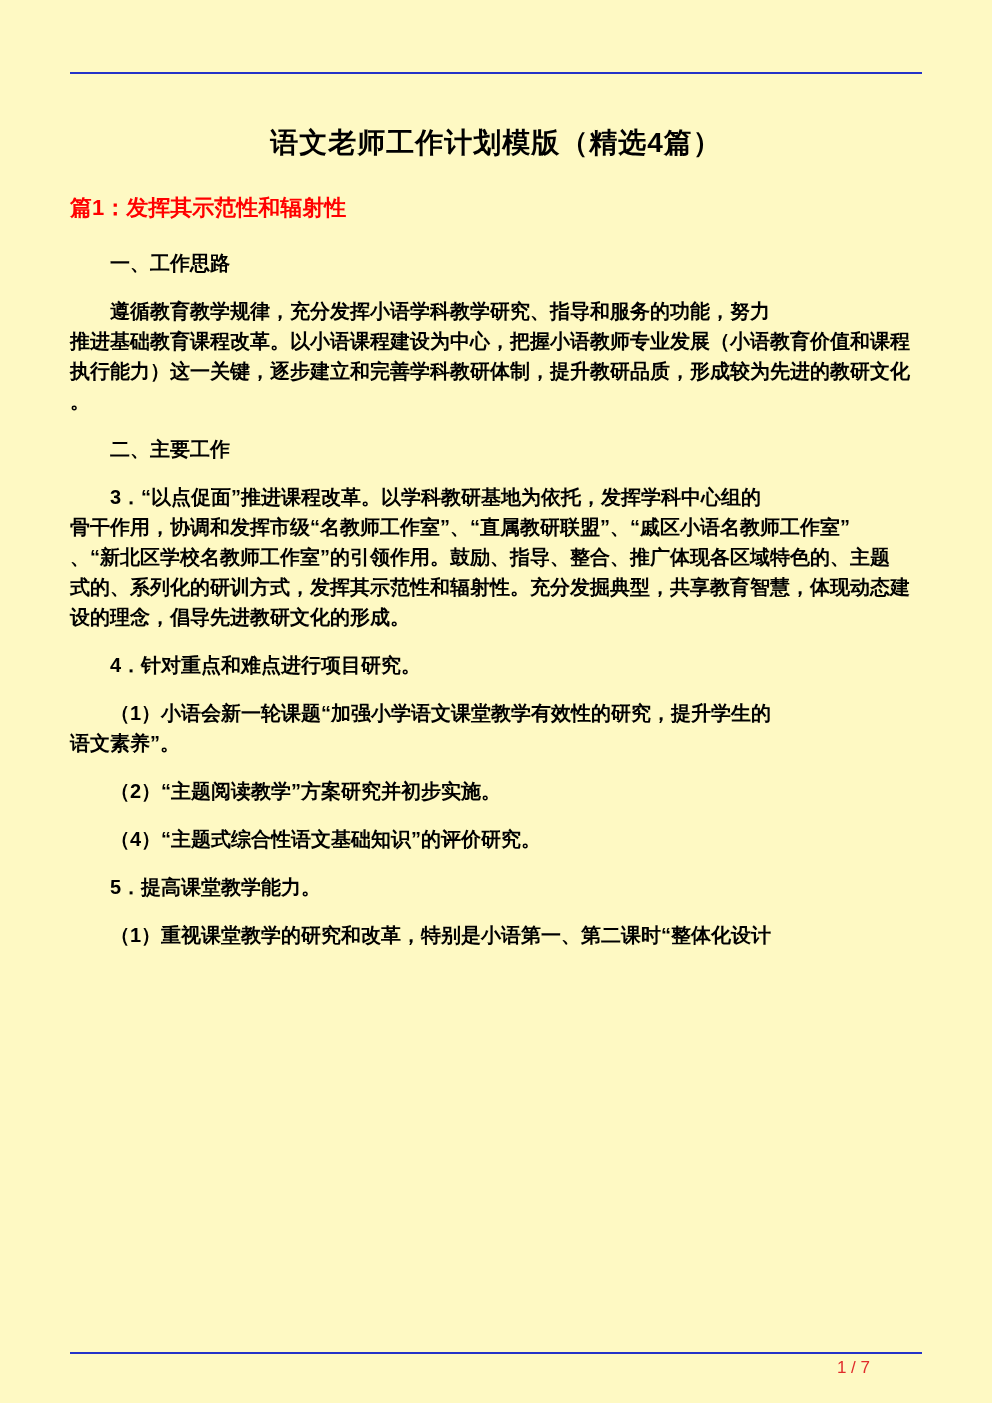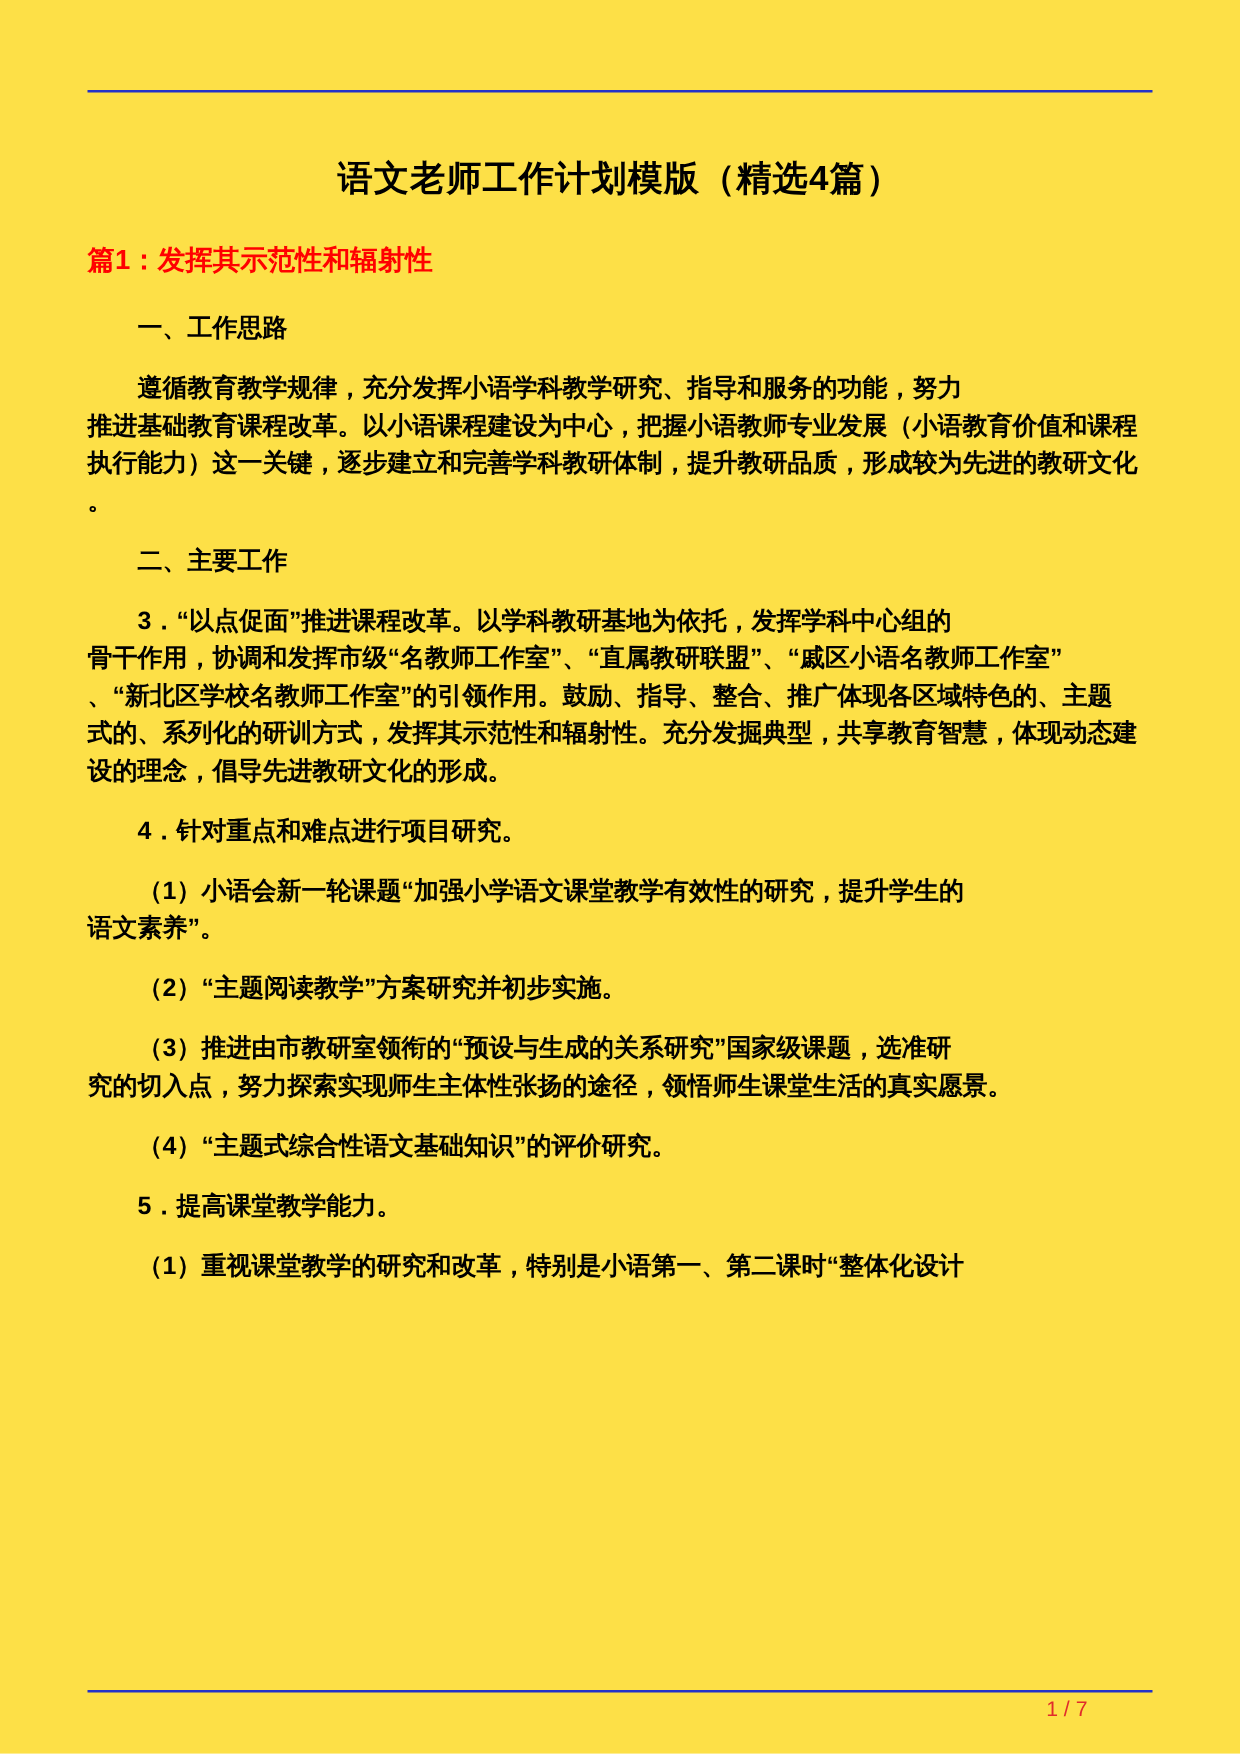--- a/index.html
+++ b/index.html
@@ -5,21 +5,21 @@
   html, body {
     margin: 0;
     padding: 0;
     background: #ffffff;
   }
   .page {
     position: relative;
     width: 992px;
     height: 1403px;
     margin: 0 auto;
-    background: #fde047;
+    background: #fef9c3;
     font-family: "Liberation Sans", sans-serif;
     color: #000000;
     overflow: hidden;
     box-sizing: border-box;
   }
   .top-rule {
     position: absolute;
     top: 72px;
     left: 70px;
     right: 70px;
@@ -97,22 +97,20 @@
       <p>二、主要工作</p>
       <p>3．“以点促面”推进课程改革。以学科教研基地为依托，发挥学科中心组的
 骨干作用，协调和发挥市级“名教师工作室”、“直属教研联盟”、“戚区小语名教师工作室”
 、“新北区学校名教师工作室”的引领作用。鼓励、指导、整合、推广体现各区域特色的、主题
 式的、系列化的研训方式，发挥其示范性和辐射性。充分发掘典型，共享教育智慧，体现动态建
 设的理念，倡导先进教研文化的形成。</p>
       <p>4．针对重点和难点进行项目研究。</p>
       <p>（1）小语会新一轮课题“加强小学语文课堂教学有效性的研究，提升学生的
 语文素养”。</p>
       <p>（2）“主题阅读教学”方案研究并初步实施。</p>
-      <p>（3）推进由市教研室领衔的“预设与生成的关系研究”国家级课题，选准研
-究的切入点，努力探索实现师生主体性张扬的途径，领悟师生课堂生活的真实愿景。</p>
       <p>（4）“主题式综合性语文基础知识”的评价研究。</p>
       <p>5．提高课堂教学能力。</p>
       <p>（1）重视课堂教学的研究和改革，特别是小语第一、第二课时“整体化设计</p>
     </div>
 
   </div>
 
   <div class="bottom-rule"></div>
 
   <span class="page-number">1 / 7</span>

